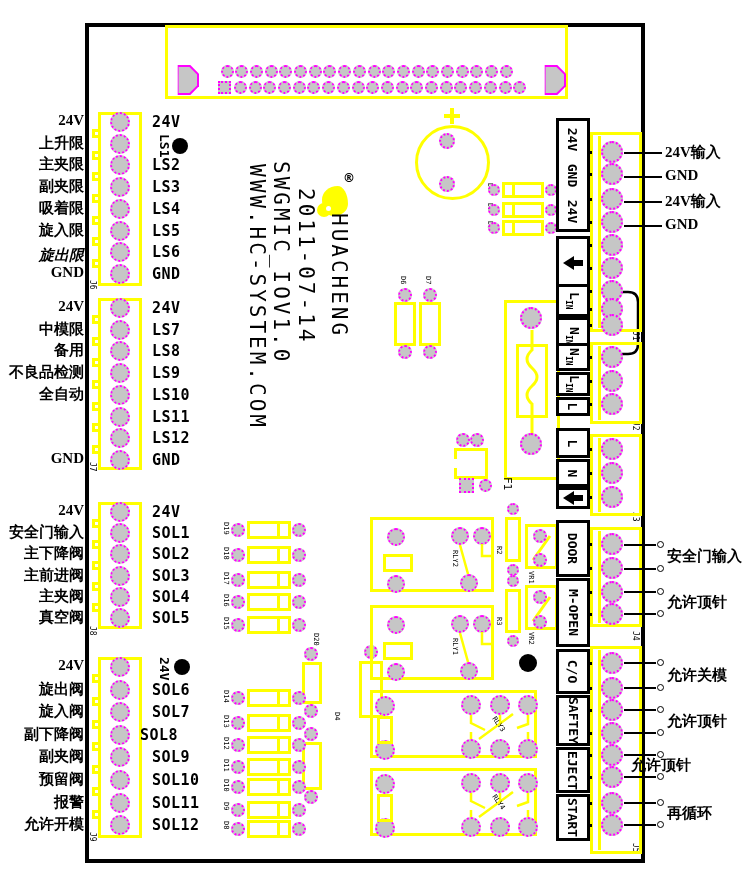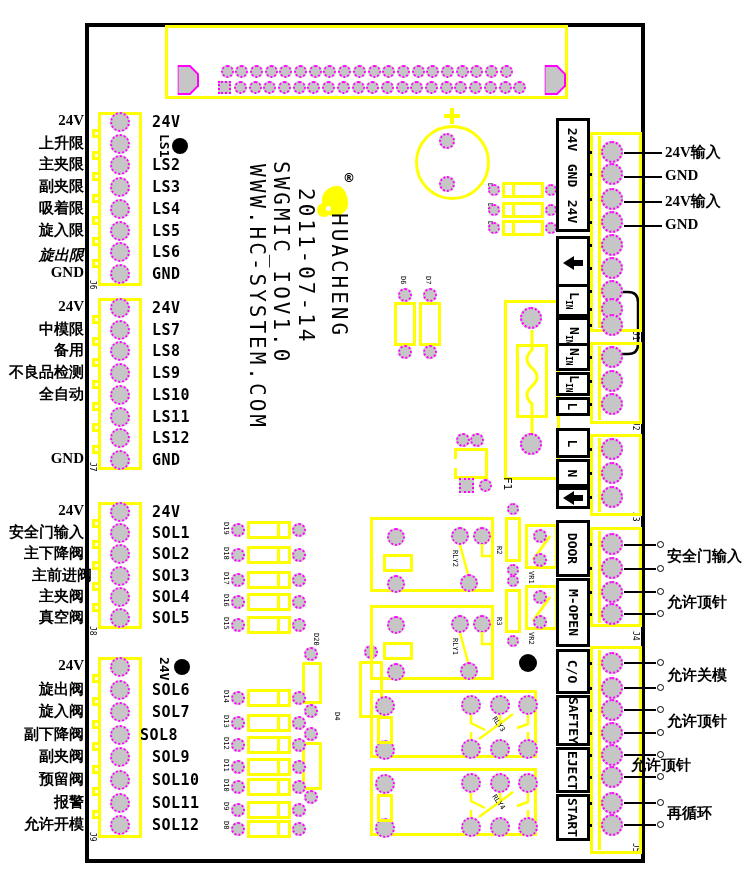--- a/index.html
+++ b/index.html
@@ -309,21 +309,21 @@
     <div class="tab" style="left: 92px; top: 518.6px;"></div>
     <div class="intlbl" style="left: 152px; top: 503px;">24V</div>
     <div class="extlbl" style="left: 0px; top: 523.2px;">安全门输入</div>
     <div class="pad" style="left: 110px; top: 523.2px; width: 20px; height: 20px;"></div>
     <div class="tab" style="left: 92px; top: 539.8px;"></div>
     <div class="intlbl" style="left: 152px; top: 524.2px;">SOL1</div>
     <div class="extlbl" style="left: 0px; top: 544.4px;">主下降阀</div>
     <div class="pad" style="left: 110px; top: 544.4px; width: 20px; height: 20px;"></div>
     <div class="tab" style="left: 92px; top: 561px;"></div>
     <div class="intlbl" style="left: 152px; top: 545.4px;">SOL2</div>
-    <div class="extlbl" style="left: 8px; top: 565.6px;">主前进阀</div>
+    <div class="extlbl" style="left: 0px; top: 565.6px;">主前进阀</div>
     <div class="pad" style="left: 110px; top: 565.6px; width: 20px; height: 20px;"></div>
     <div class="tab" style="left: 92px; top: 582.2px;"></div>
     <div class="intlbl" style="left: 152px; top: 566.6px;">SOL3</div>
     <div class="extlbl" style="left: 0px; top: 586.8px;">主夹阀</div>
     <div class="pad" style="left: 110px; top: 586.8px; width: 20px; height: 20px;"></div>
     <div class="tab" style="left: 92px; top: 603.4px;"></div>
     <div class="intlbl" style="left: 152px; top: 587.8px;">SOL4</div>
     <div class="extlbl" style="left: 0px; top: 608px;">真空阀</div>
     <div class="pad" style="left: 110px; top: 608px; width: 20px; height: 20px;"></div>
     <div class="intlbl" style="left: 152px; top: 609px;">SOL5</div>

